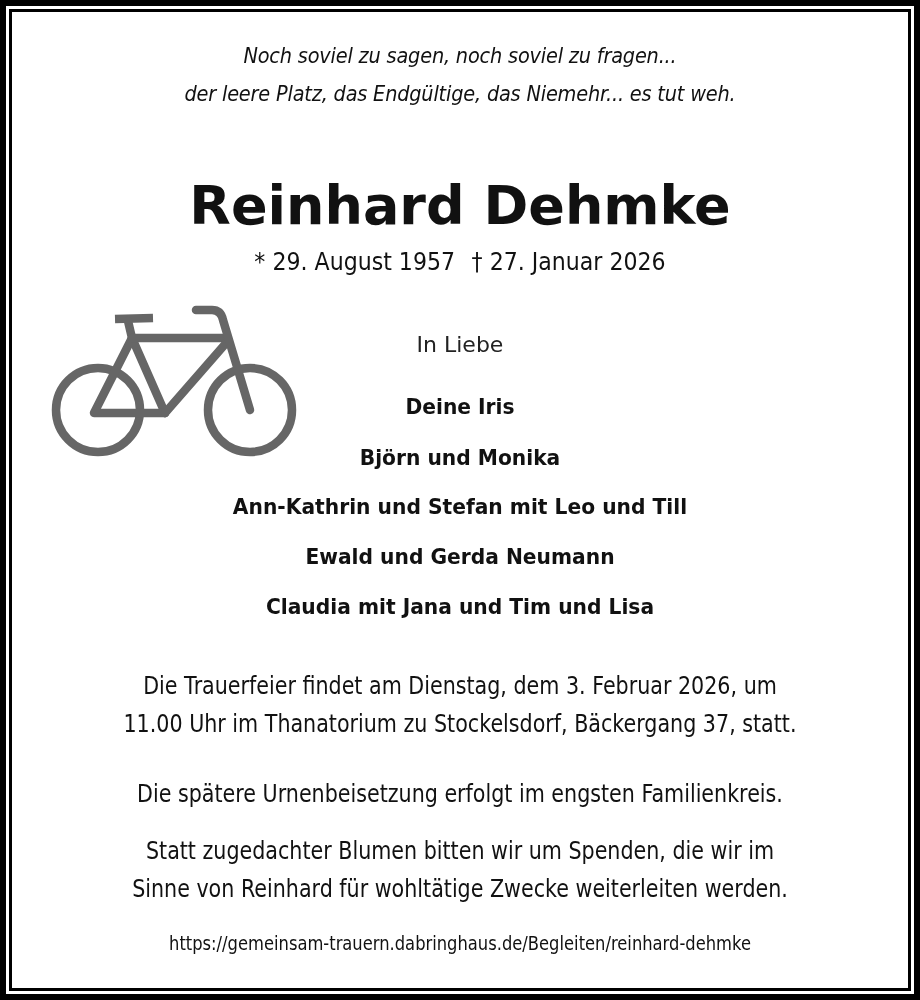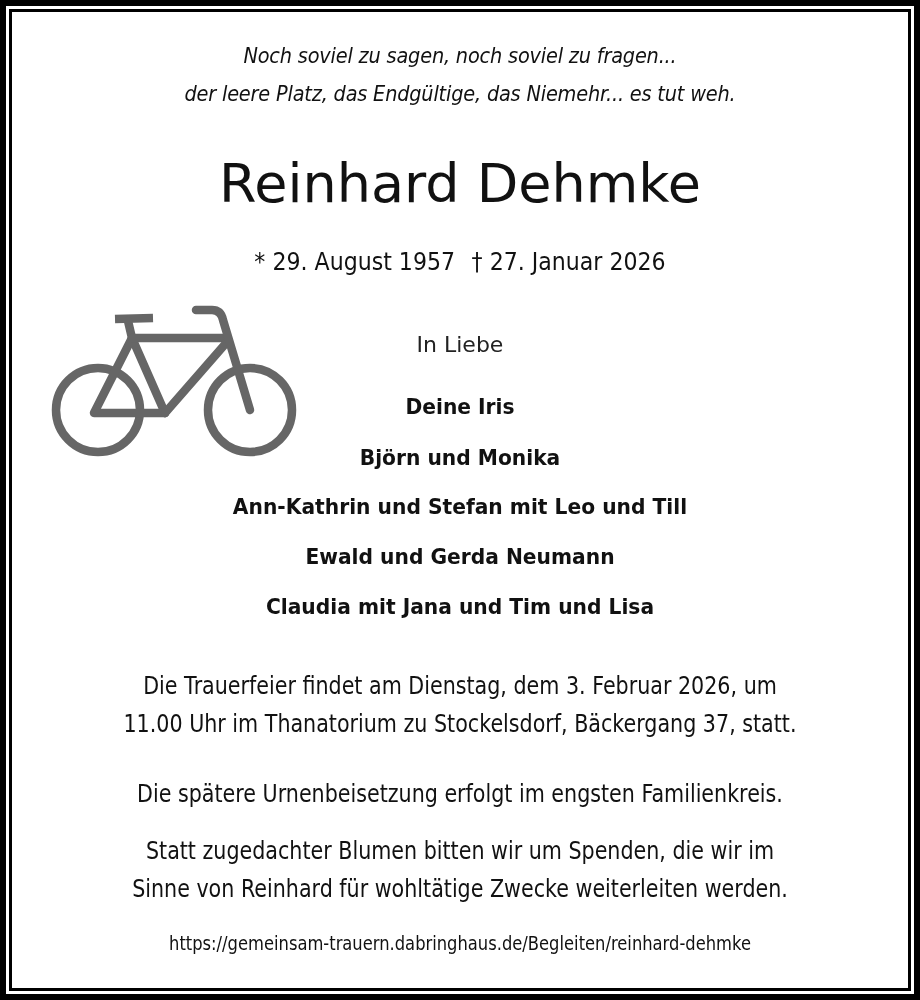--- a/index.html
+++ b/index.html
@@ -91,21 +91,21 @@
   </style>
 </head>
 <body>
 
 <div class="frame-outer"></div>
 <div class="frame-inner"></div>
 
 <div class="line motto" style="top:44px;">Noch soviel zu sagen, noch soviel zu fragen...</div>
 <div class="line motto" style="top:82px;">der leere Platz, das Endgültige, das Niemehr... es tut weh.</div>
 
-<div class="line name" style="top:152px;">Reinhard Dehmke</div>
+<div class="line name" style="top:174px;font-weight:bold;">Reinhard Dehmke</div>
 
 <div class="line dates" style="top:248px;">
   <span>* 29. August 1957</span><span class="gap"></span><span>† 27. Januar 2026</span>
 </div>
 
 <svg class="bike" viewBox="40 295 270 170" xmlns="http://www.w3.org/2000/svg">
   <g fill="none" stroke="#666666" stroke-width="8.5" stroke-linecap="round" stroke-linejoin="round">
 
     <circle cx="98" cy="410" r="42"></circle>
     <circle cx="250" cy="410" r="42"></circle>

